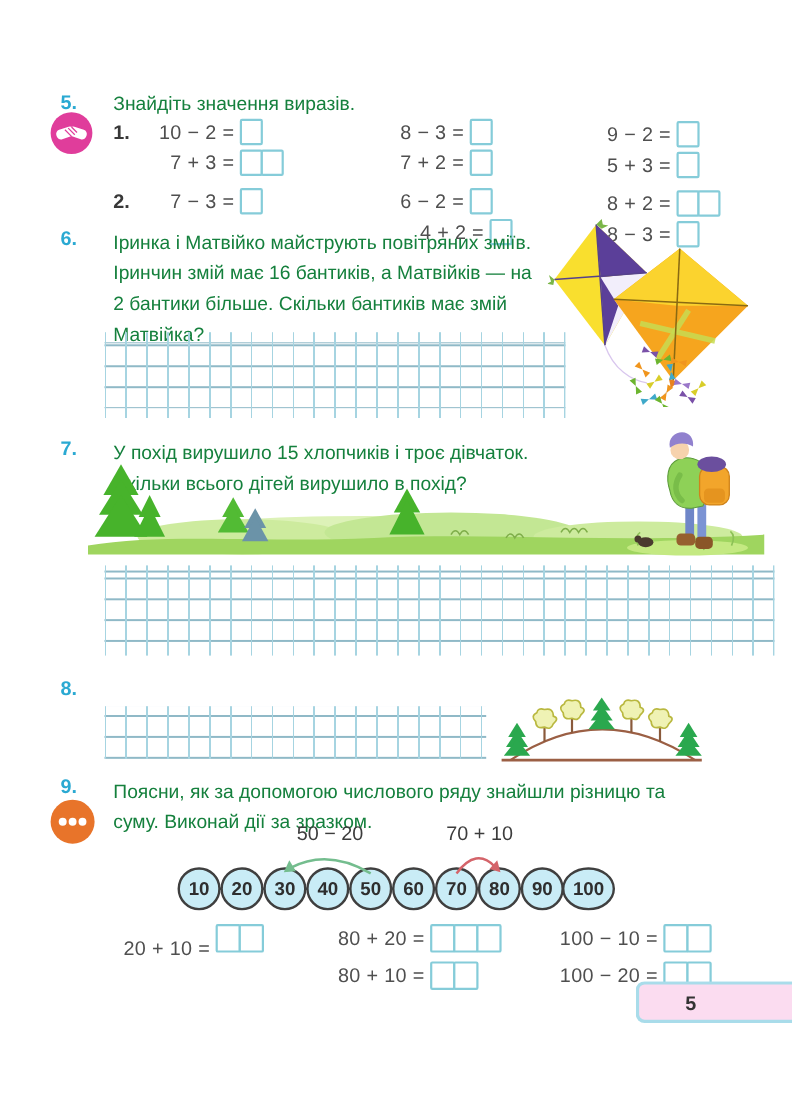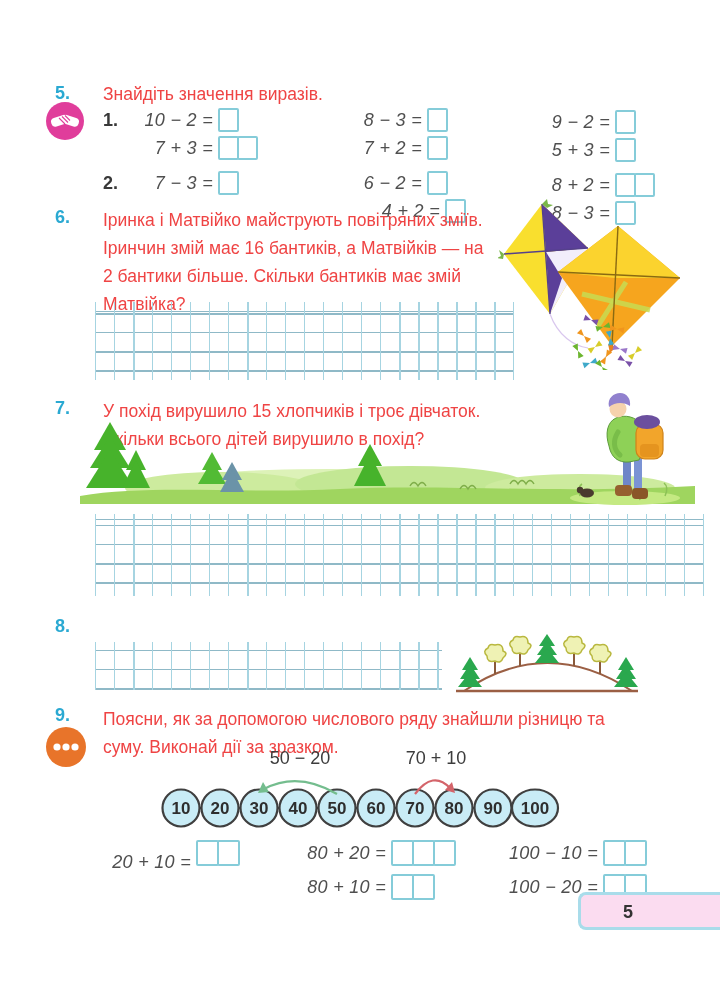--- a/index.html
+++ b/index.html
@@ -9,38 +9,38 @@
     background:#ffffff; color:#3d3d3d;
     position:relative; overflow:hidden;
   }
   .page { position:absolute; inset:0; background:#ffffff; }
 
   .ex-num {
     position:absolute; font-size:18px; font-weight:bold; color:#2aa9d2;
   }
   .task-icon { position:absolute; }
   .task-line, .task-block {
-    position:absolute; font-size:17.5px; color:#ef4444; white-space:nowrap;
+    position:absolute; font-size:17.5px; color:#15803d; white-space:nowrap;
   }
   .task-block div { line-height:28px; }
 
   
   .expr-col { position:absolute; }
   .of-ex5-cols.c1 { left:103px; top:106px; }
   .of-ex5-cols.c2 { left:330px; top:106px; }
   .of-ex5-cols.c3 { left:518px; top:108px; }
   .of-ex9-cols.c1 { left:103px; top:836px; }
   .of-ex9-cols.c2 { left:298px; top:836px; }
   .of-ex9-cols.c3 { left:498px; top:836px; }
 
   .expr-row { display:flex; align-items:center; height:28px; font-size:18px; color:#4f4f4f; }
   .expr-row.tall { height:34px; }
   .gap-before { margin-top:7px; }
   .row-label { display:inline-block; width:26px; font-weight:bold; color:#383838; }
-  .expr-text { display:inline-block; text-align:right; letter-spacing:.3px;font-style:italic; }
+  .expr-text { display:inline-block; text-align:right; letter-spacing:.3px; }
   .boxes { display:inline-flex; margin-left:5px; }
   .abox {
     display:inline-block; width:21px; height:24px;
     border:2px solid #85ccd9; background:#fff; border-radius:2px;
   }
   .abox + .abox { margin-left:-2px; }
   .abox.big { width:23px; height:26px; }
 
   
   .grid-paper {

